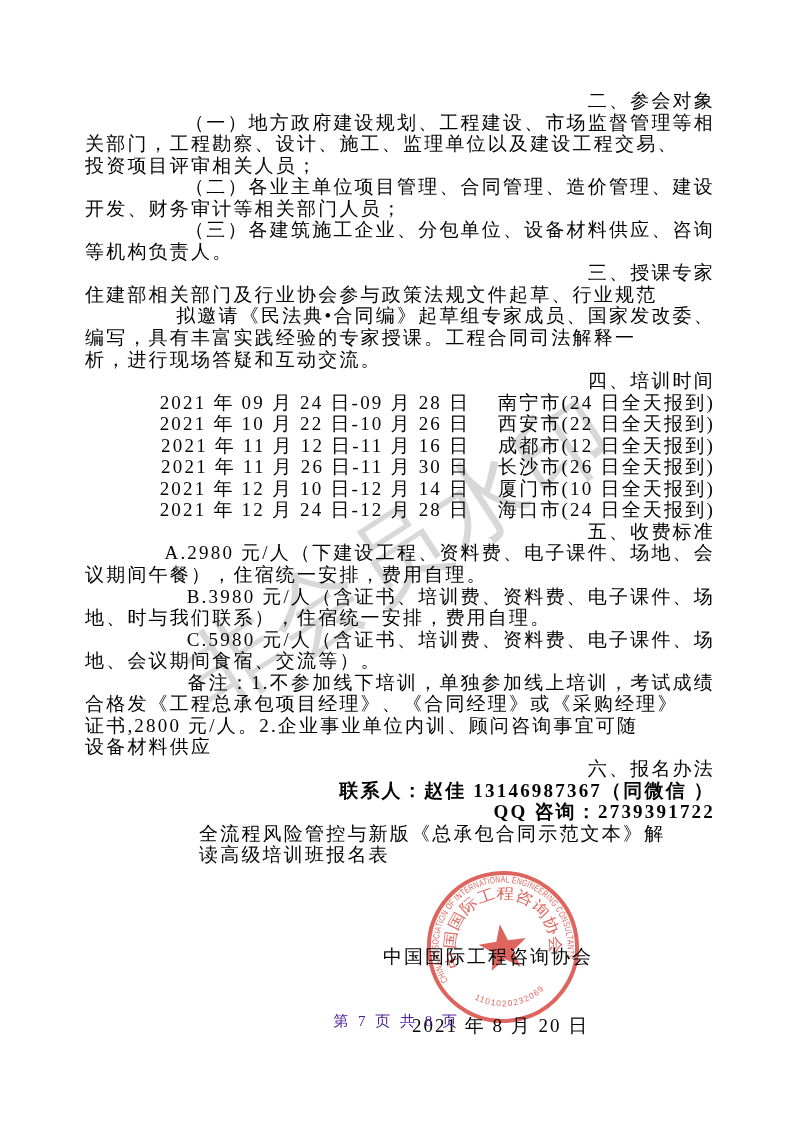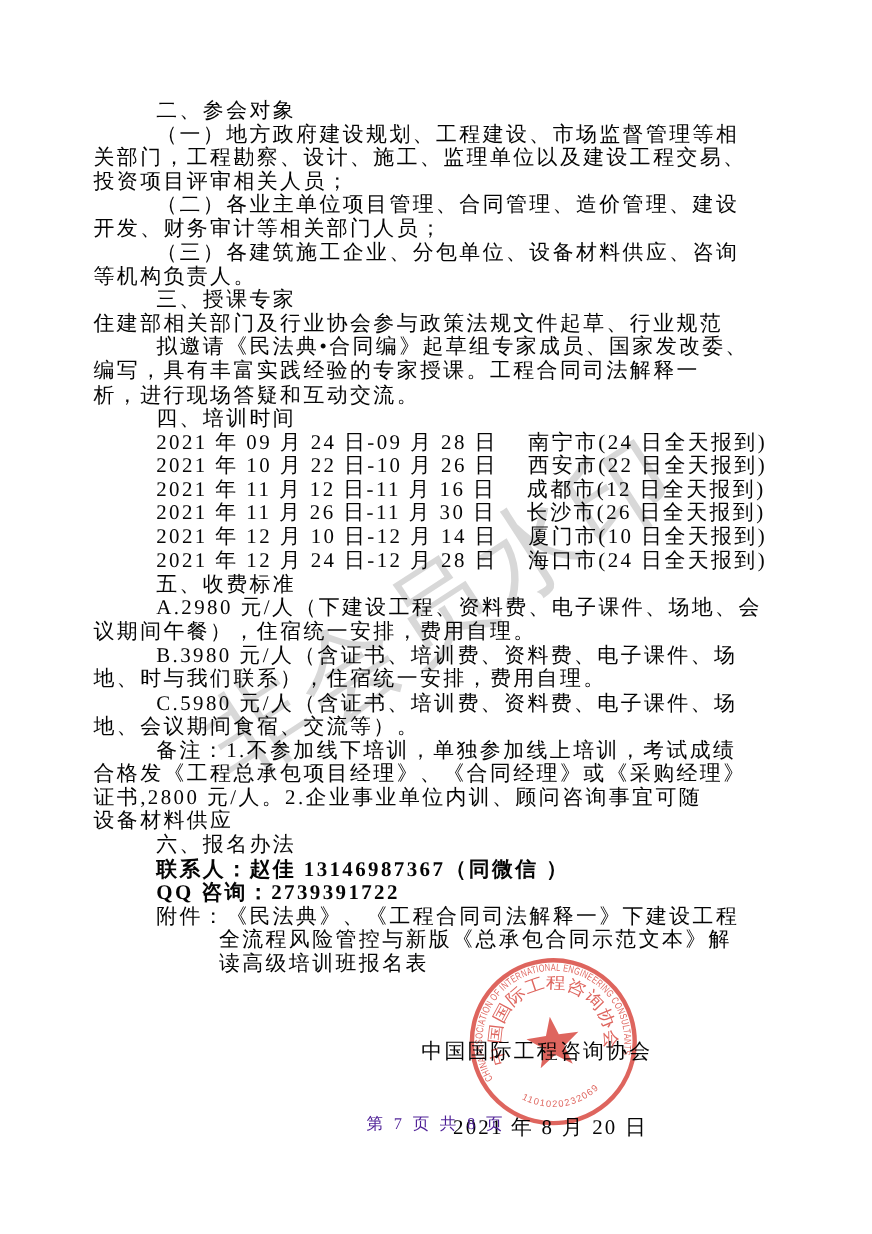--- a/index.html
+++ b/index.html
@@ -8,21 +8,21 @@
     background:#ffffff;
     font-family:"Liberation Serif","DejaVu Serif",serif;
   }
   .content{
     position:absolute;left:85px;top:90px;width:630px;z-index:2;
   }
   .line{
     font-size:19px;line-height:21.55px;height:21.55px;
     letter-spacing:2.2px;white-space:pre;color:#050505;
   }
-  .indent{padding-left:57px;}
+  .indent{padding-left:57px;text-align:right;}
   .attach{padding-left:114px;}
   .bold{font-weight:bold;}
   .signature{
     position:absolute;left:383px;top:899px;z-index:2;
     font-size:19px;line-height:23px;letter-spacing:2px;color:#050505;white-space:pre;
   }
   .signature .sig-date{padding-left:25px;text-align:center;}
   .page-footer{
     position:absolute;left:0;top:1012px;width:100%;text-align:center;z-index:2;
     font-size:15px;letter-spacing:3px;color:#4c1d95;
@@ -73,21 +73,20 @@
   <div class="line">地、时与我们联系），住宿统一安排，费用自理。</div>
   <div class="line indent">C.5980 元/人（含证书、培训费、资料费、电子课件、场</div>
   <div class="line">地、会议期间食宿、交流等）。</div>
   <div class="line indent">备注：1.不参加线下培训，单独参加线上培训，考试成绩</div>
   <div class="line">合格发《工程总承包项目经理》、《合同经理》或《采购经理》</div>
   <div class="line">证书,2800 元/人。2.企业事业单位内训、顾问咨询事宜可随</div>
   <div class="line">设备材料供应</div>
   <div class="line indent">六、报名办法</div>
   <div class="line indent bold">联系人：赵佳 13146987367（同微信 ）</div>
   <div class="line indent bold">QQ 咨询：2739391722</div>
-  <div class="line indent">附件：《民法典》、《工程合同司法解释一》下建设工程</div>
   <div class="line attach">全流程风险管控与新版《总承包合同示范文本》解</div>
   <div class="line attach">读高级培训班报名表</div>
 </div>
 
 <div class="signature">
   <div>中国国际工程咨询协会</div>
   <div class="sig-date">2021 年 8 月 20 日</div>
 </div>
 
 <svg class="seal" viewBox="0 0 192 192" aria-hidden="true">

